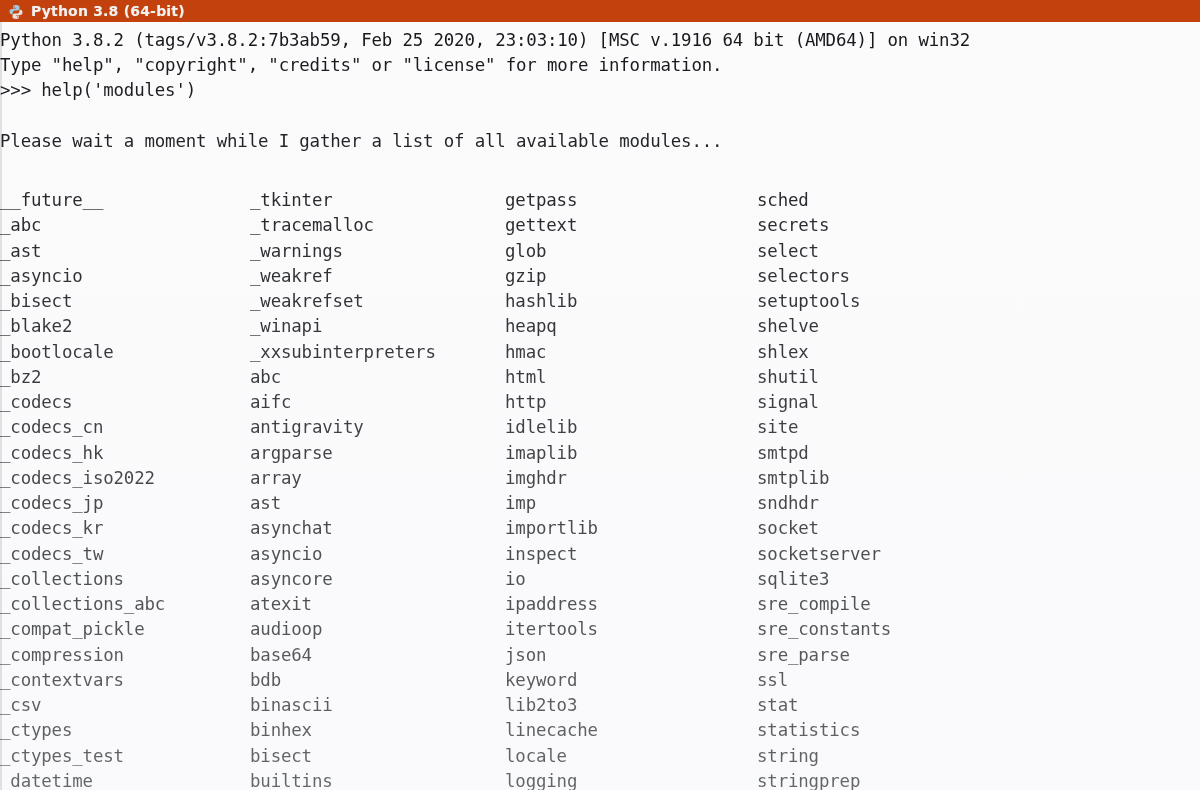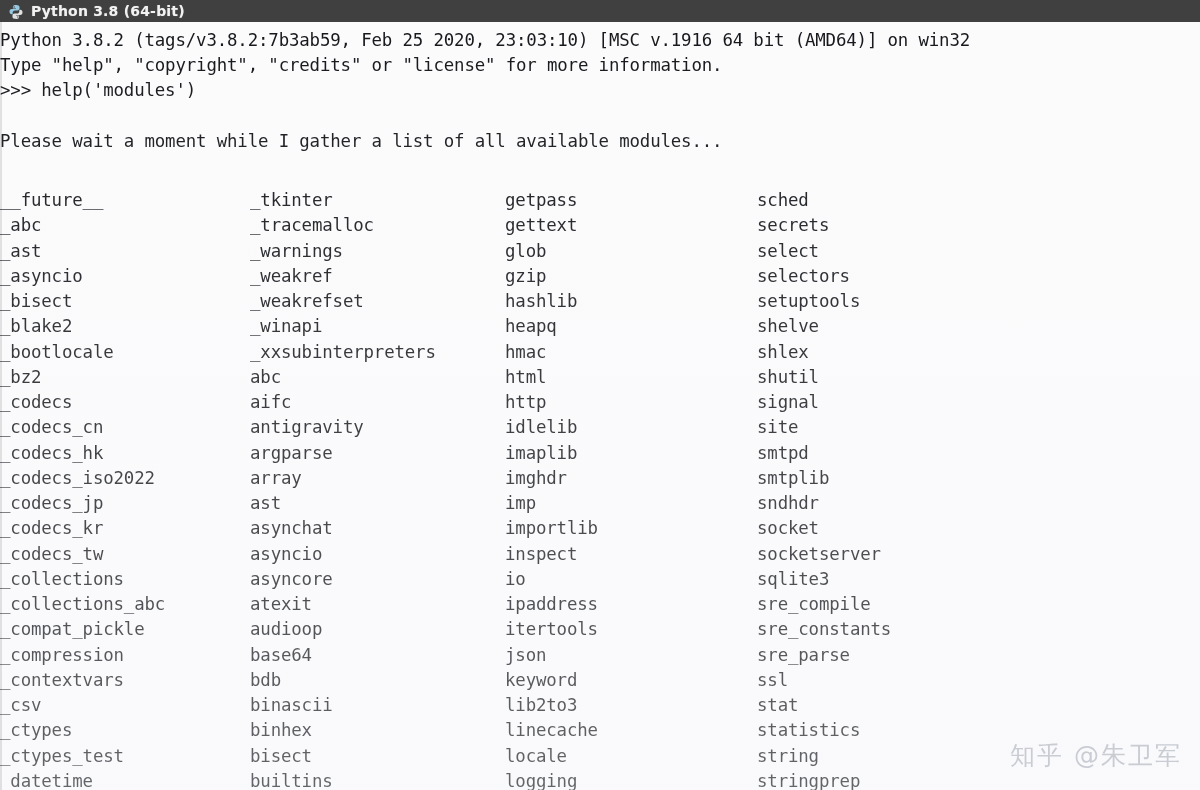--- a/index.html
+++ b/index.html
@@ -19,21 +19,21 @@
     background: #f7f8fa;
   }
 
   
   .titlebar {
     position: absolute;
     top: 0;
     left: 0;
     width: 1200px;
     height: 22px;
-    background: #404040;
+    background: #c2410c;
     display: flex;
     align-items: center;
     padding-left: 8px;
     box-sizing: border-box;
     z-index: 5;
   }
   .title-icon {
     width: 16px;
     height: 16px;
     margin-right: 7px;
@@ -266,15 +266,14 @@
         <div class="mod-item">ssl</div>
         <div class="mod-item">stat</div>
         <div class="mod-item">statistics</div>
         <div class="mod-item">string</div>
         <div class="mod-item">stringprep</div>
       </div>
 
     </div>
   </div>
 
-  <div class="watermark">知乎 @朱卫军</div>
 
 </div>
 
 </body></html>

